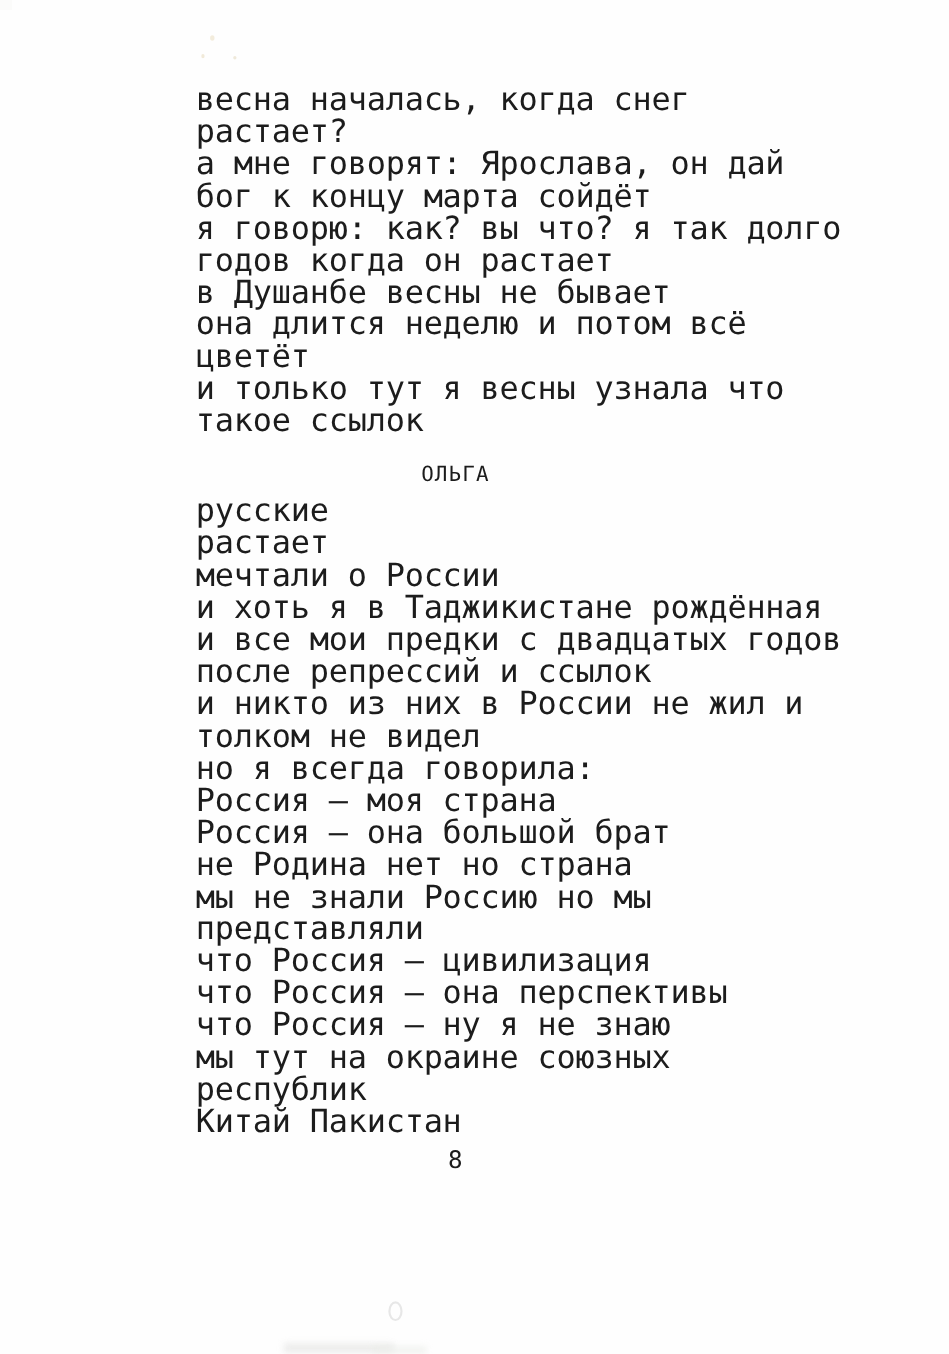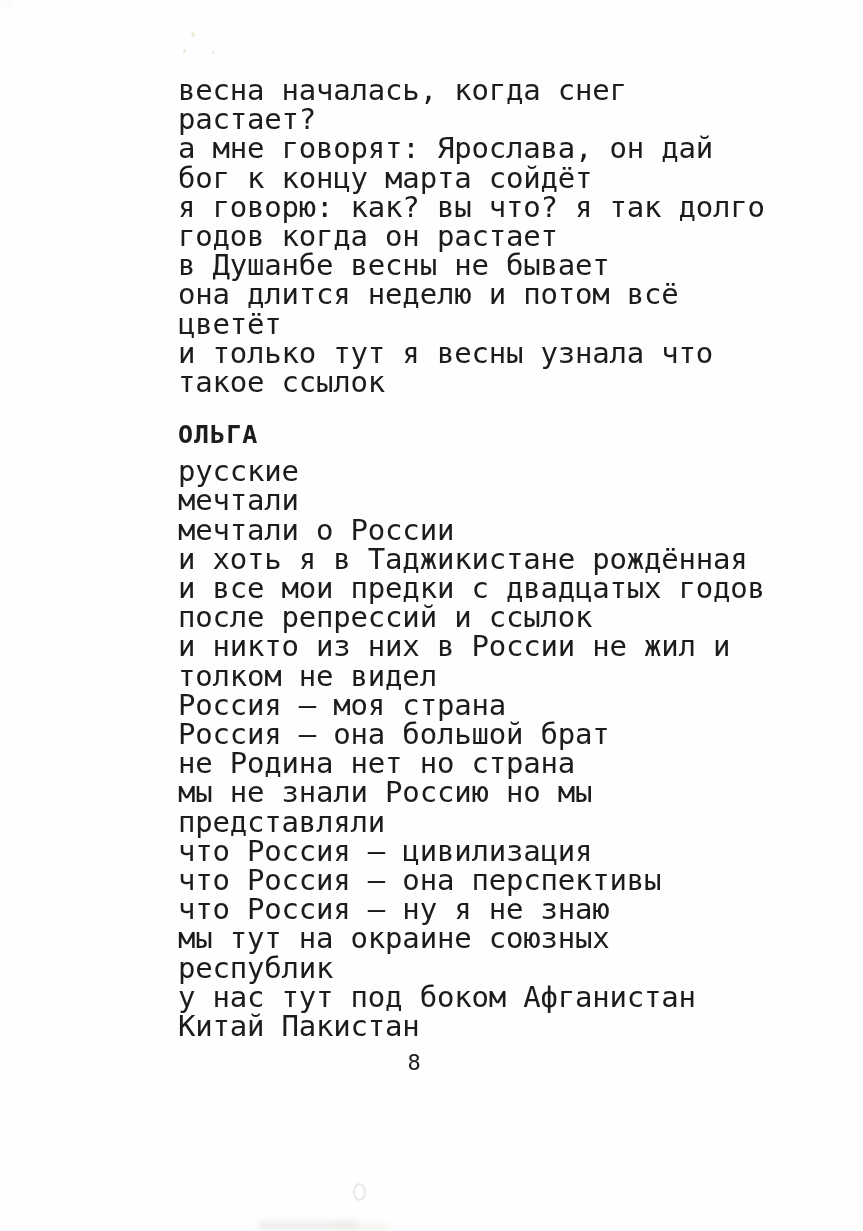--- a/index.html
+++ b/index.html
@@ -32,23 +32,23 @@
   }
   .line {
     font-size: 29px;
     line-height: 29.2px;
     white-space: pre;
     letter-spacing: -0.2px;
     color: var(--ink);
   }
   .heading {
     margin: 23px 0 8px 0;
-    font-size: 25px;
-    font-weight: 700;
-    text-align: left;
+    font-size: 19px;
+    font-weight: 400;
+    text-align: center;
     letter-spacing: 1px;
     color: var(--ink);
   }
   .page-number {
     margin-top: 9px;
     font-size: 22px;
     text-align: center;
     color: var(--ink);
   }
   
@@ -119,38 +119,38 @@
         <div class="line">она длится неделю и потом всё</div>
         <div class="line">цветёт</div>
         <div class="line">и только тут я весны узнала что</div>
         <div class="line">такое ссылок</div>
       </div>
 
     <div class="heading">ОЛЬГА</div>
 
     <div class="poem">
         <div class="line">русские</div>
-        <div class="line">мечтали</div>
+        <div class="line">растает</div>
         <div class="line">мечтали о России</div>
         <div class="line">и хоть я в Таджикистане рождённая</div>
         <div class="line">и все мои предки с двадцатых годов</div>
         <div class="line">после репрессий и ссылок</div>
         <div class="line">и никто из них в России не жил и</div>
         <div class="line">толком не видел</div>
+        <div class="line">но я всегда говорила:</div>
         <div class="line">Россия — моя страна</div>
         <div class="line">Россия — она большой брат</div>
         <div class="line">не Родина нет но страна</div>
         <div class="line">мы не знали Россию но мы</div>
         <div class="line">представляли</div>
         <div class="line">что Россия — цивилизация</div>
         <div class="line">что Россия — она перспективы</div>
         <div class="line">что Россия — ну я не знаю</div>
         <div class="line">мы тут на окраине союзных</div>
         <div class="line">республик</div>
-        <div class="line">у нас тут под боком Афганистан</div>
         <div class="line">Китай Пакистан</div>
       </div>
 
     <div class="page-number">8</div>
   </div>
 
   <div class="artifact corner-square"></div>
   <div class="artifact speck-1"></div>
   <div class="artifact speck-2"></div>
   <div class="artifact speck-3"></div>

